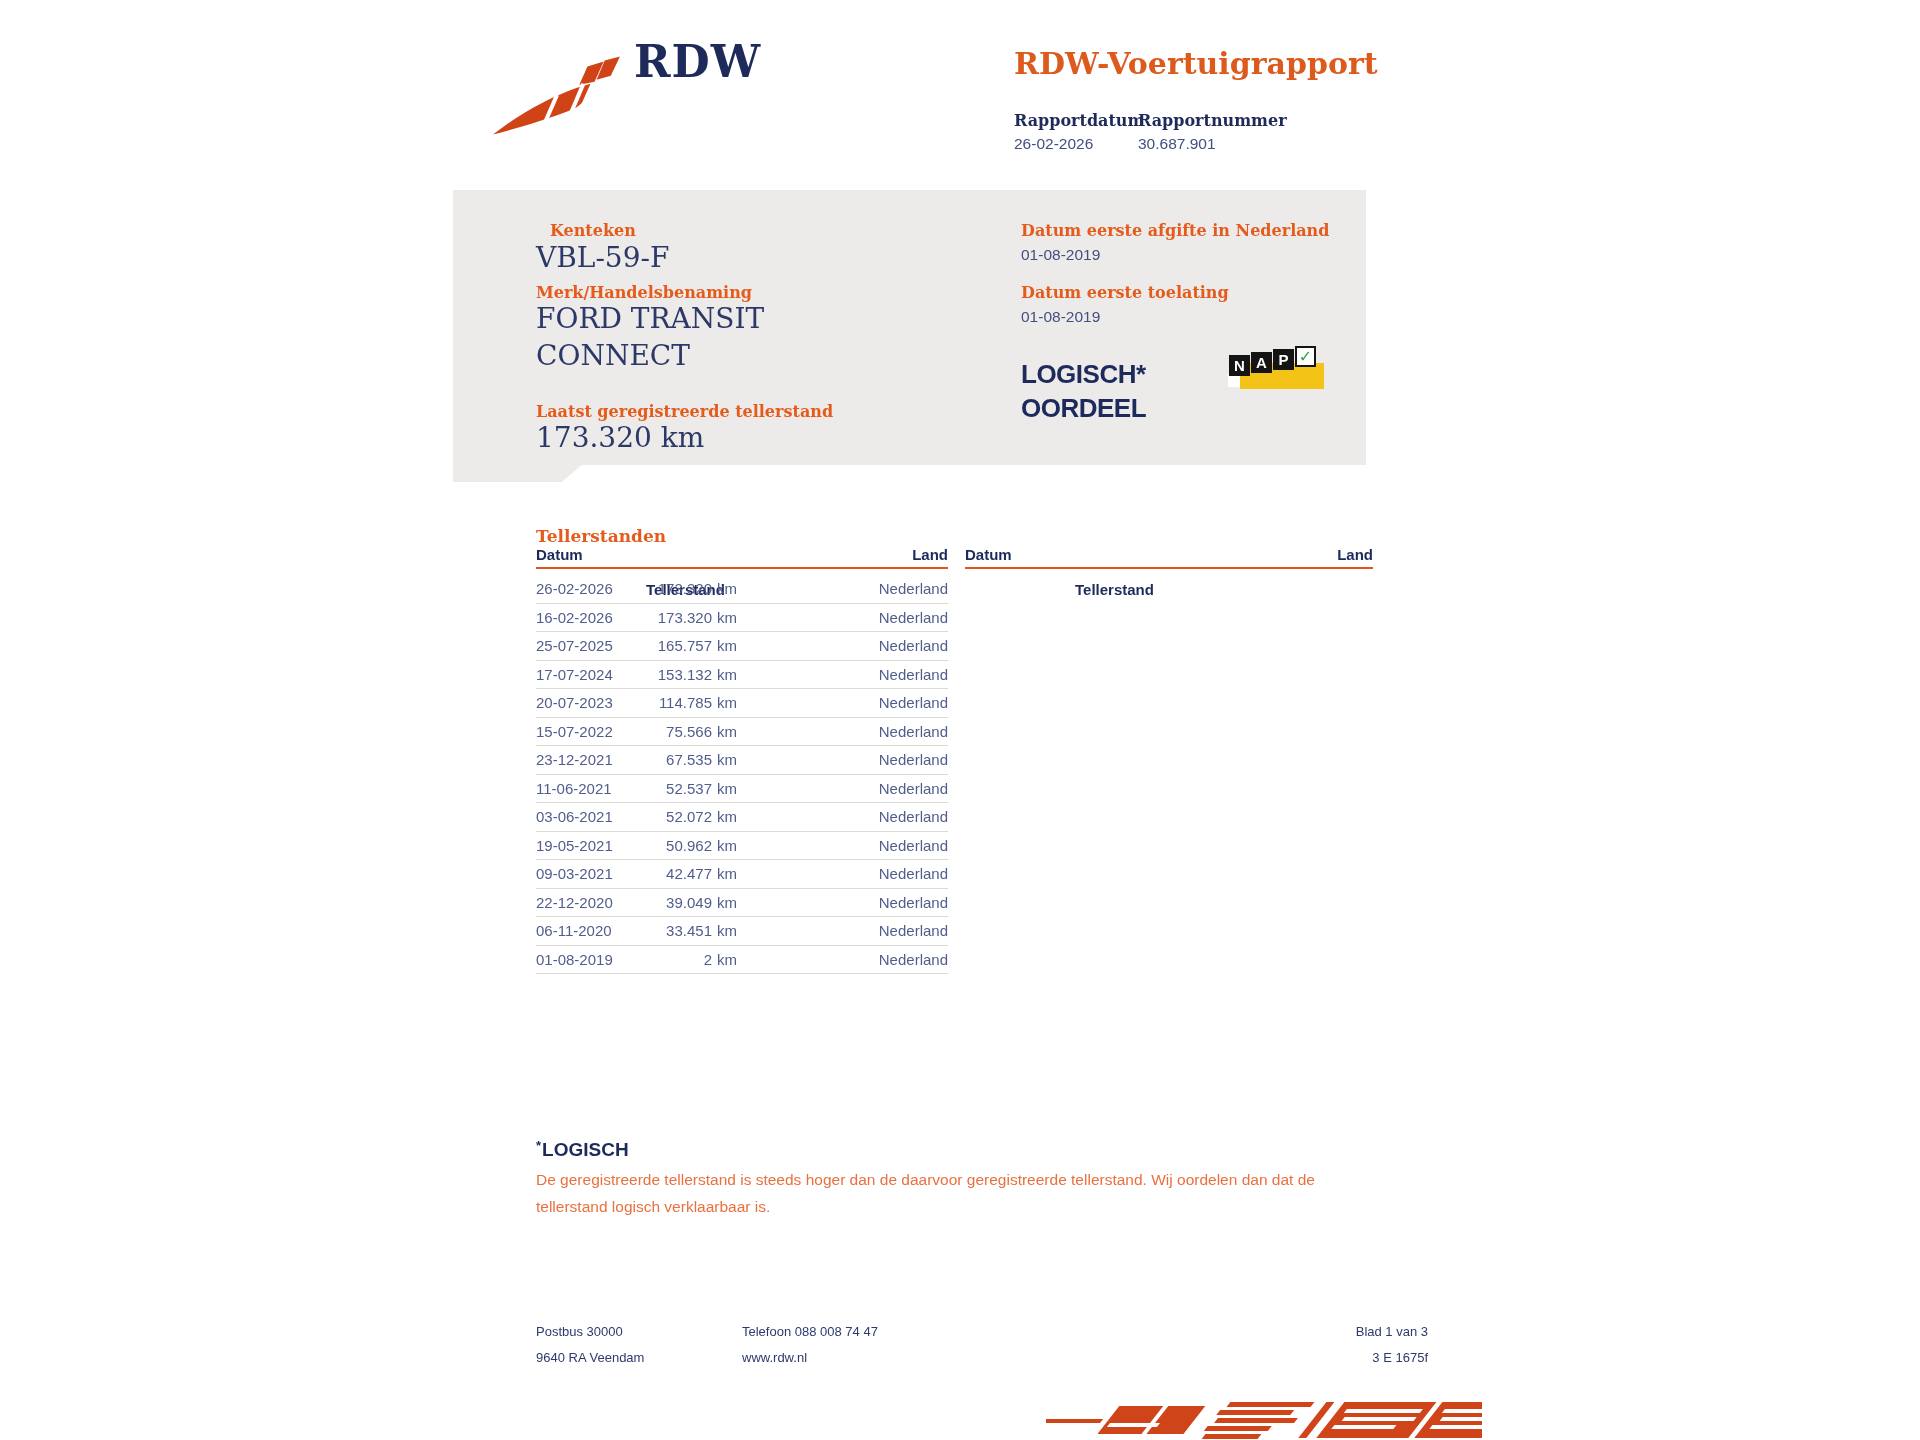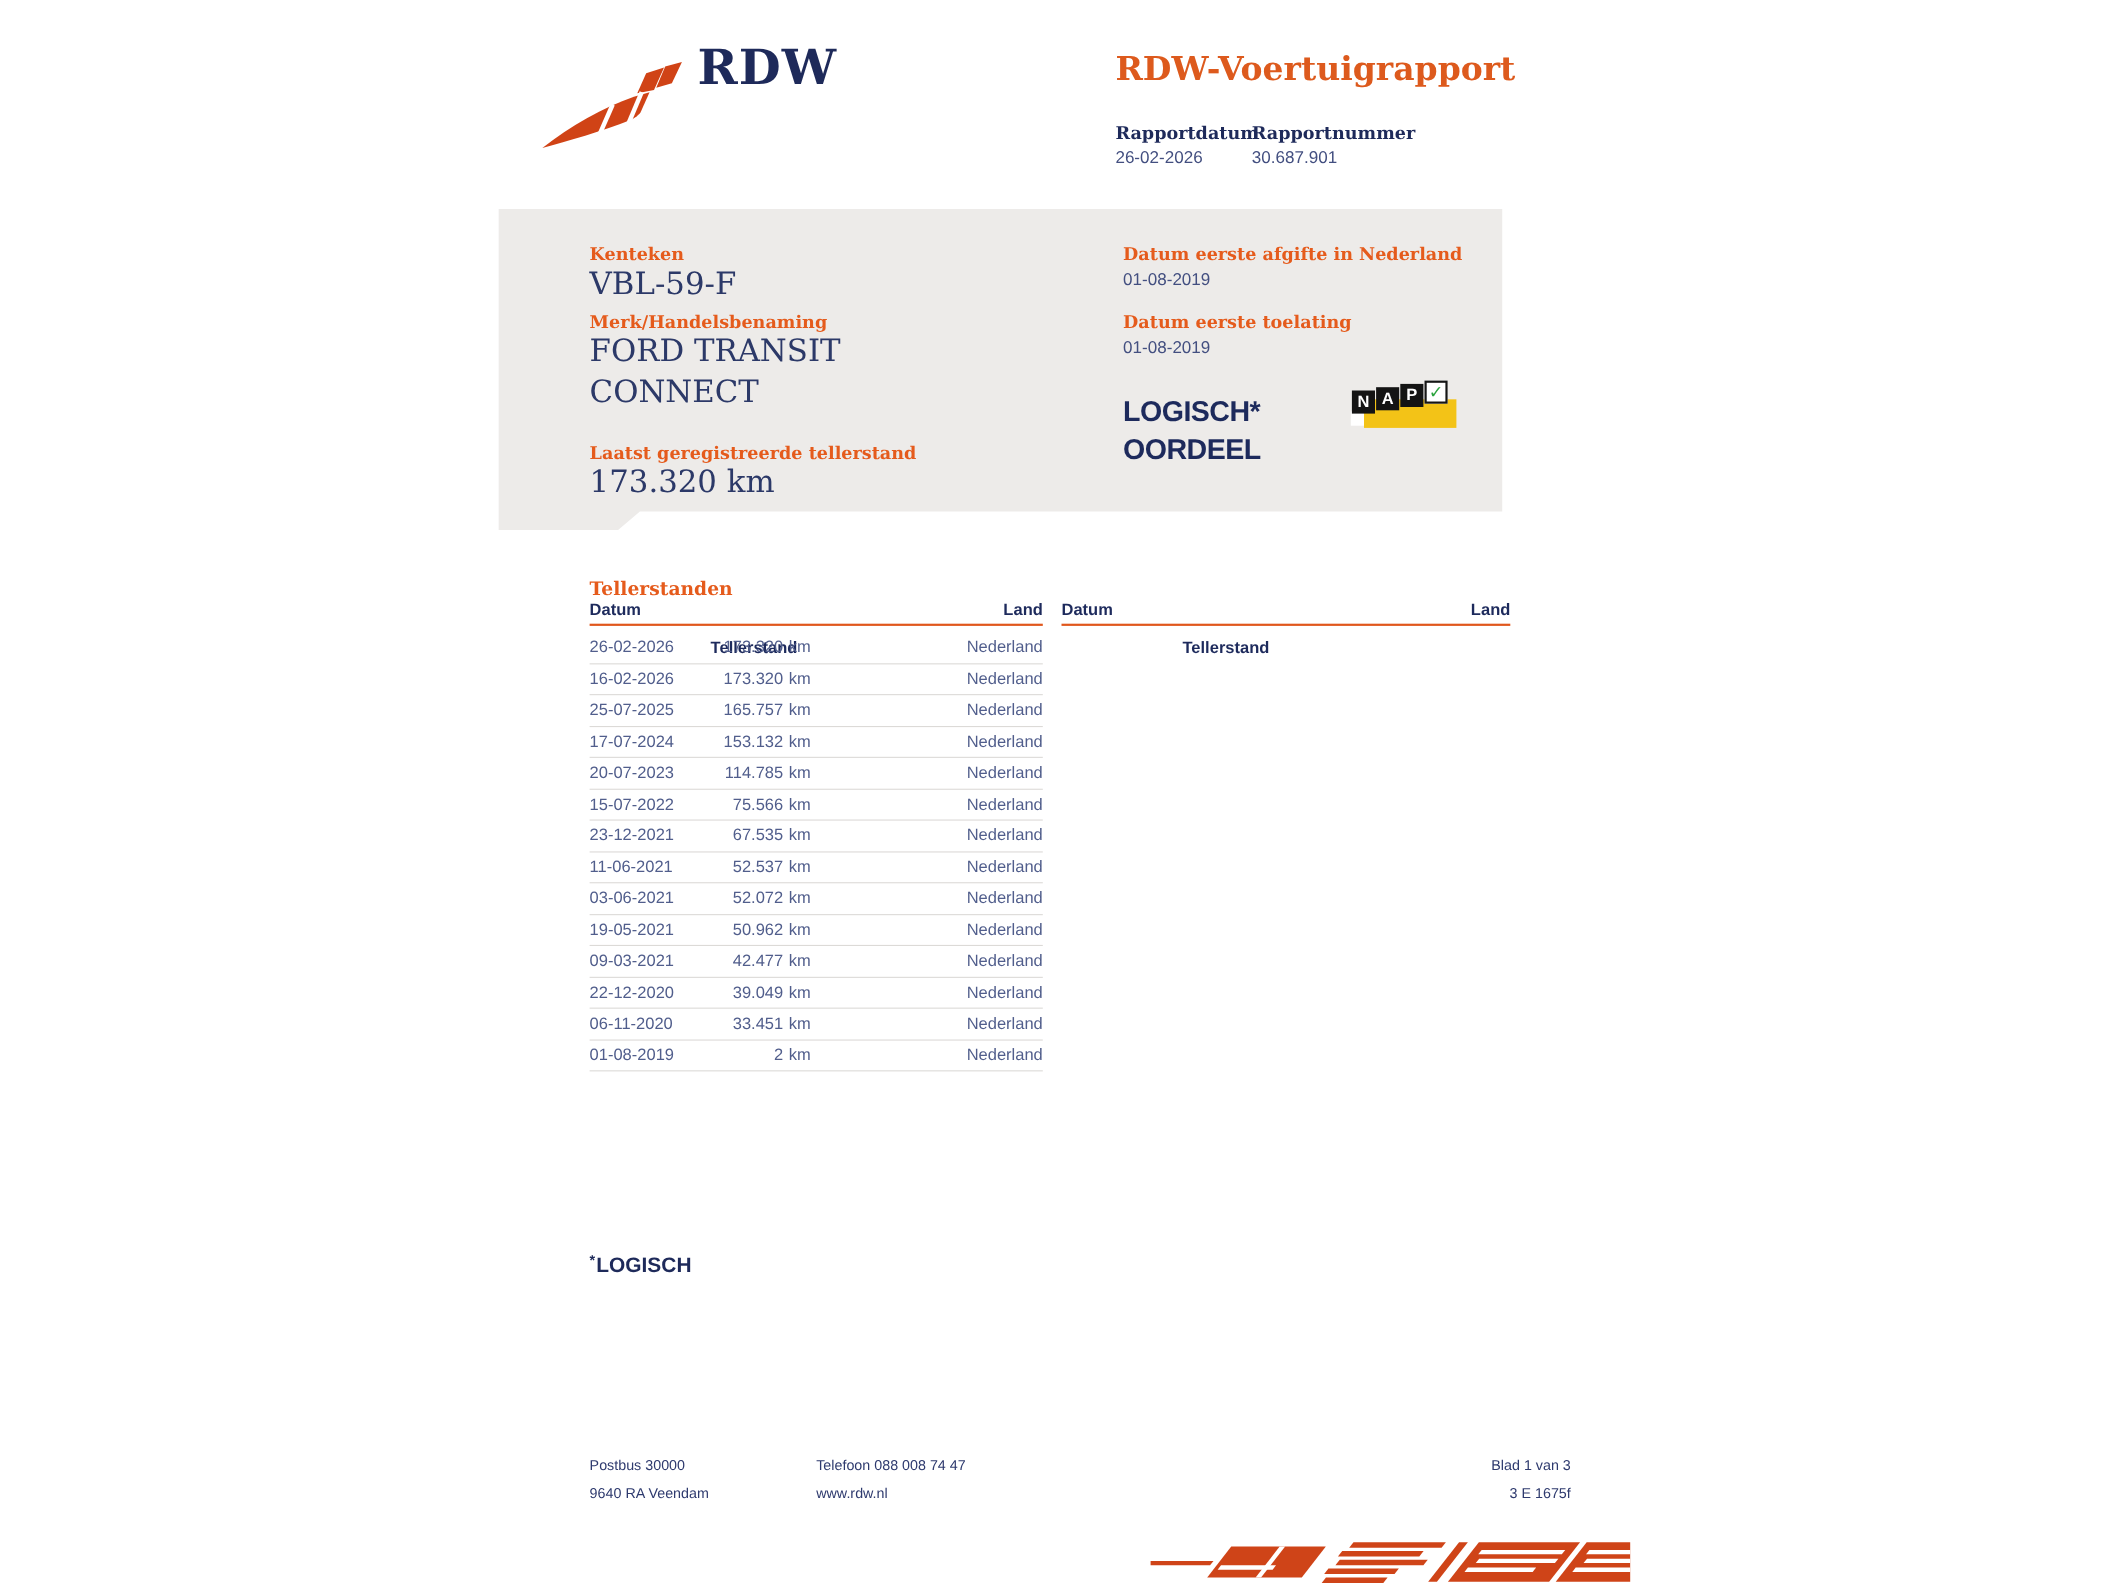--- a/index.html
+++ b/index.html
@@ -14,21 +14,21 @@
   .slab-label{font:bold 16px "DejaVu Serif",serif;color:#1e2a5a;white-space:nowrap;}
   .slab-label.orange{color:#e55b1c;}
   .sans-val{font-size:15.5px;color:#434f80;white-space:nowrap;}
   .lbl-rd{left:1014px;top:111px;} .lbl-rn{left:1138px;top:111px;}
   .val-rd{left:1014px;top:135px;} .val-rn{left:1138px;top:135px;}
 
   
   .panel{left:453px;top:190px;width:913px;height:292px;background:#edebe9;
          clip-path:polygon(0 0,100% 0,100% 94.2%,14.1% 94.2%,11.9% 100%,0 100%);}
   .serif-big{font:28px "DejaVu Serif",serif;color:#2c3968;white-space:nowrap;}
-  .k-label{left:536px;top:221px;} .k-value{left:536px;top:241px;}
+  .k-label{left:550px;top:221px;} .k-value{left:536px;top:241px;}
   .m-label{left:536px;top:283px;} .m-value{left:536px;top:300px;line-height:37px;}
   .o-label{left:536px;top:402px;} .o-value{left:536px;top:421px;}
   .d1-label{left:1021px;top:221px;} .d1-value{left:1021px;top:246px;}
   .d2-label{left:1021px;top:283px;} .d2-value{left:1021px;top:308px;}
   .verdict{left:1021px;top:357px;font-weight:800;font-size:26px;line-height:34px;
            color:#1d2a5c;letter-spacing:-0.5px;}
 
   
   .nap{left:1227px;top:346px;width:100px;height:48px;}
   .nap .white-pad{position:absolute;left:1px;top:28px;width:22px;height:13px;background:#ffffff;}
@@ -233,20 +233,21 @@
     </div>
     <div class="hr-orange"></div>
     <div class="rows">
       
     </div>
   </div>
 
   <div class="abs fn-title">
     <span class="marker">*</span><span>LOGISCH</span>
   </div>
+  <div class="abs fn-body">De geregistreerde tellerstand is steeds hoger dan de daarvoor geregistreerde tellerstand. Wij oordelen dan dat de tellerstand logisch verklaarbaar is.</div>
 
   <div class="abs ft ft1a">Postbus 30000</div>
   <div class="abs ft ft1b">9640 RA Veendam</div>
   <div class="abs ft ft2a">Telefoon 088 008 74 47</div>
   <div class="abs ft ft2b">www.rdw.nl</div>
   <div class="abs ft ft3a">Blad 1 van 3</div>
   <div class="abs ft ft3b">3 E 1675f</div>
 
   <span class="abs stripes">
     <svg viewBox="0 0 436 40" width="436" height="40">

